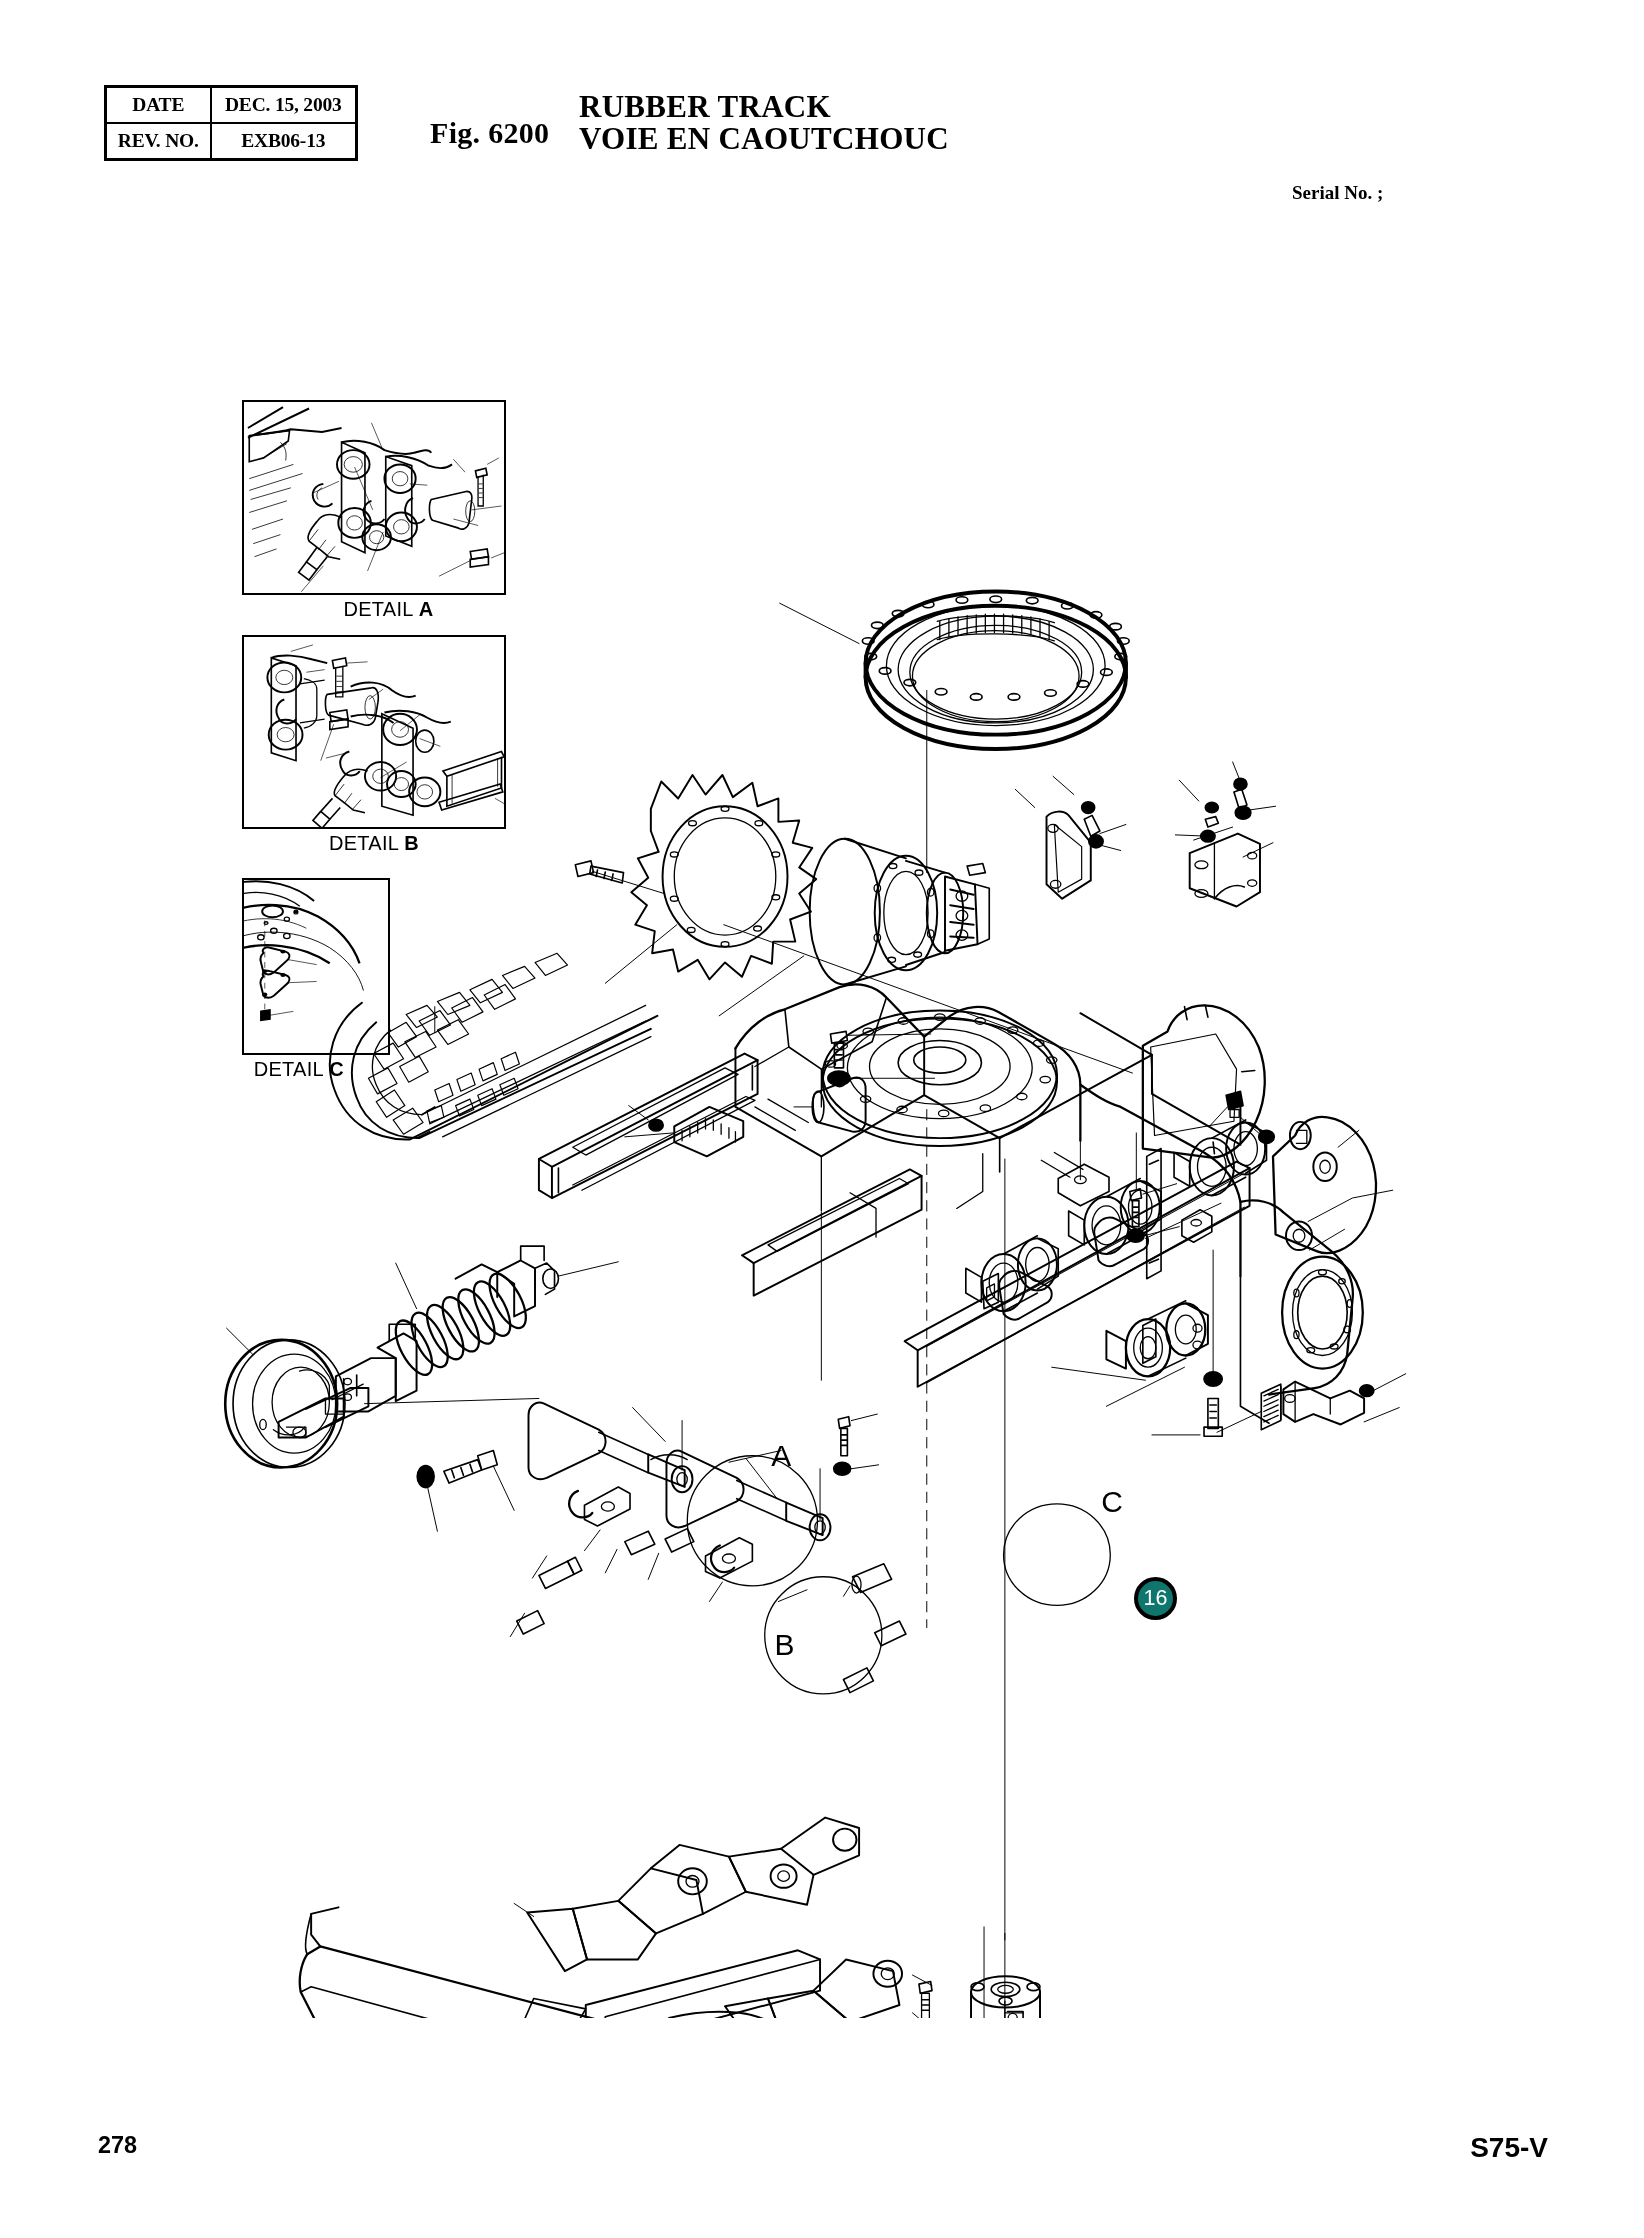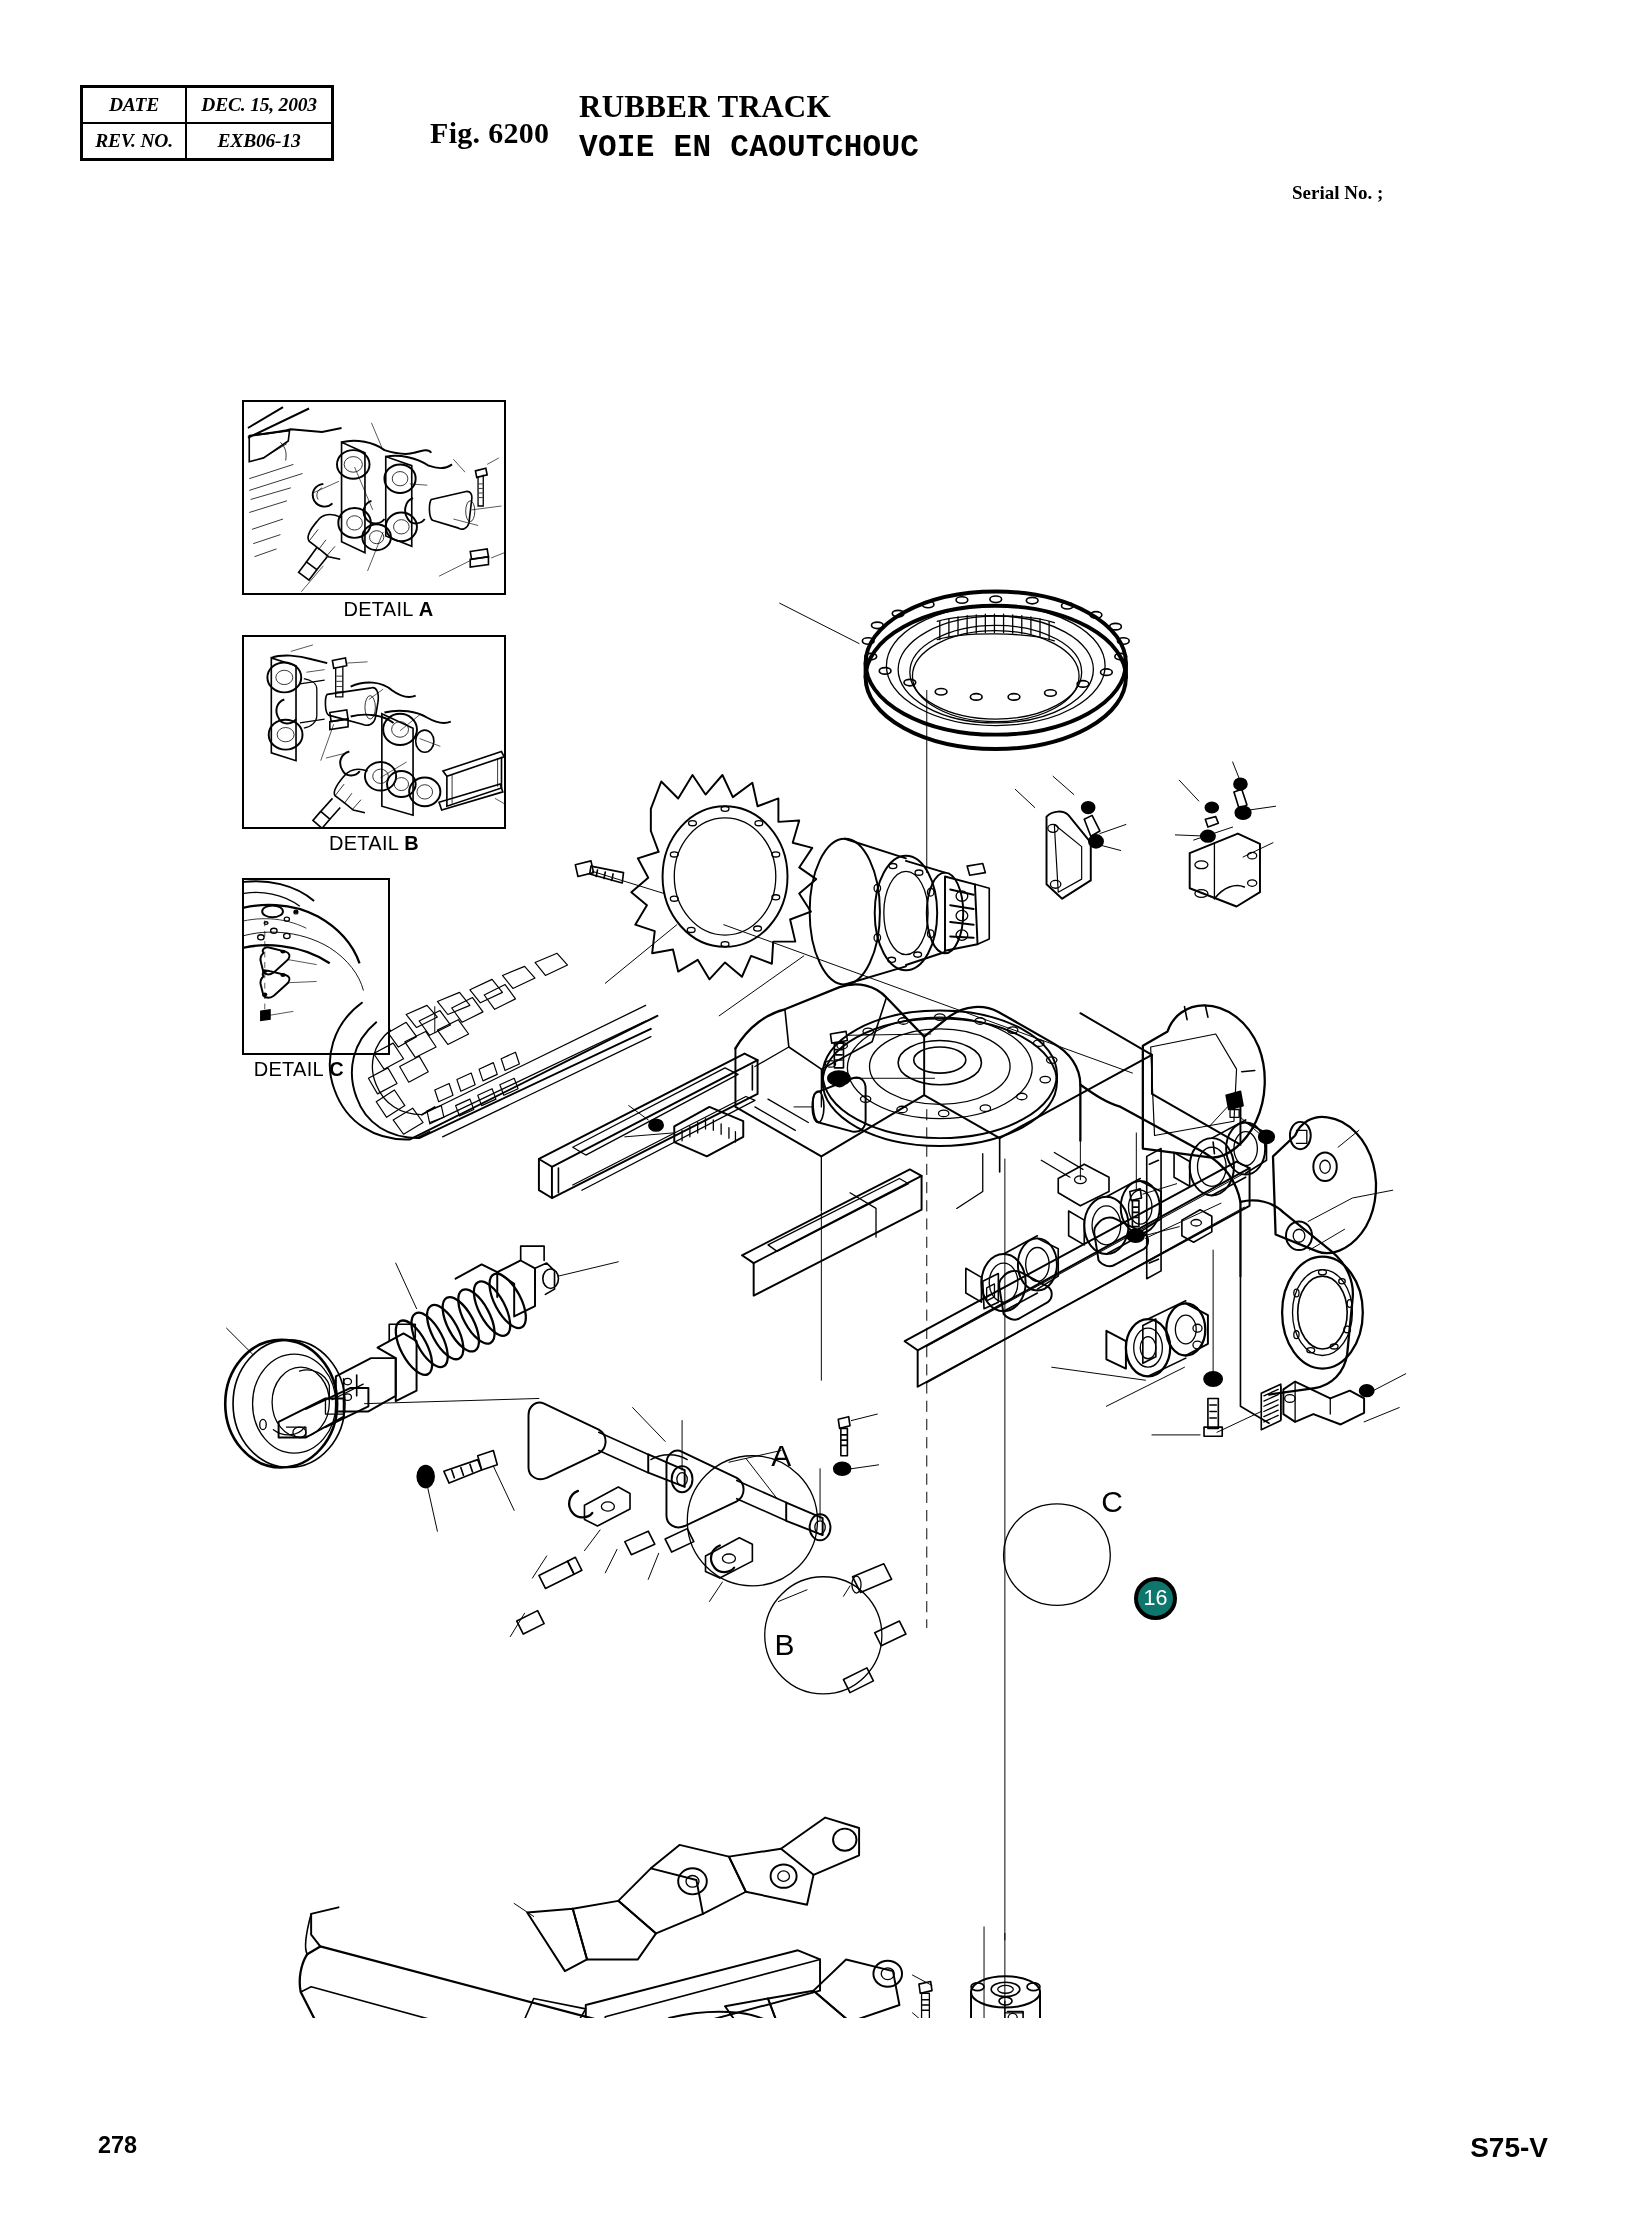--- a/index.html
+++ b/index.html
@@ -12,26 +12,25 @@
     height: 2239px;
     position: relative;
     font-family: "Liberation Serif", serif;
     color: #000000;
     overflow: hidden;
   }
 
   
   #header-info-table {
     position: absolute;
-    left: 80px;
+    left: 104px;
     top: 85px;
     width: 254px;
     border: 3.3px solid #000;
     border-collapse: collapse;
-    font-style: italic;
   }
   #header-info-table td {
     border: 2px solid #000;
     font-family: "Liberation Serif", serif;
     font-weight: bold;
     font-size: 19.5px;
     text-align: center;
     padding: 5.9px 3.9px;
     letter-spacing: -0.2px;
     white-space: nowrap;
@@ -55,26 +54,25 @@
   }
   #title-en {
     font-family: "Liberation Serif", serif;
     font-weight: bold;
     font-size: 31px;
     letter-spacing: 0.3px;
     line-height: 1.02;
     white-space: nowrap;
   }
   #title-fr {
-    font-family: Liberation Mono, monospace;
+    font-family: Liberation Serif, serif;
     font-weight: bold;
     font-size: 31px;
     letter-spacing: 0.3px;
     line-height: 1.02;
-    margin-top: 9px;
     white-space: nowrap;
   }
   #serial-no {
     position: absolute;
     left: 1292px;
     top: 182px;
     font-family: "Liberation Serif", serif;
     font-weight: bold;
     font-size: 19px;
     white-space: nowrap;

